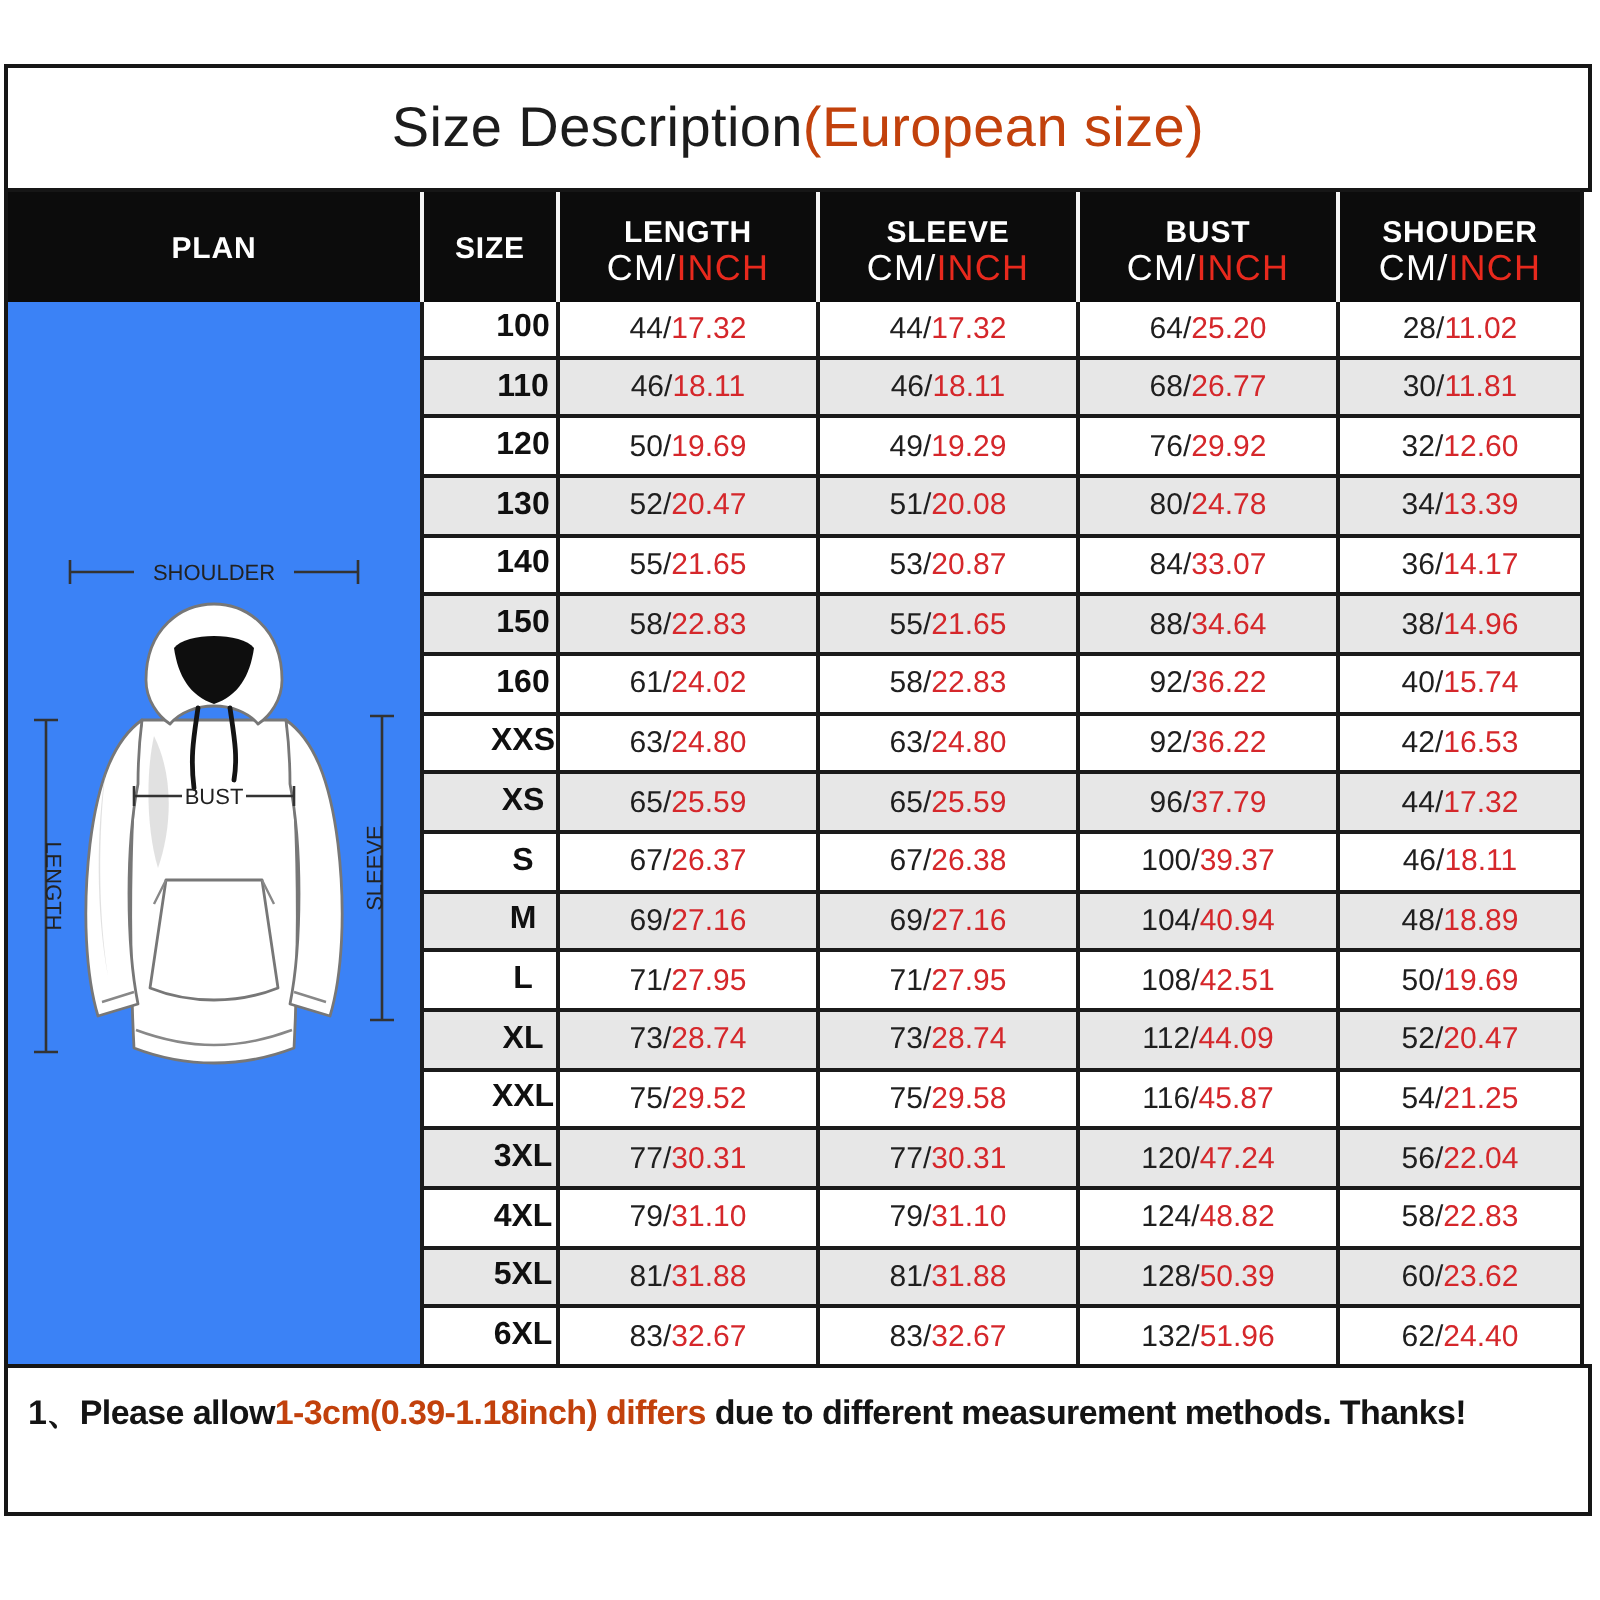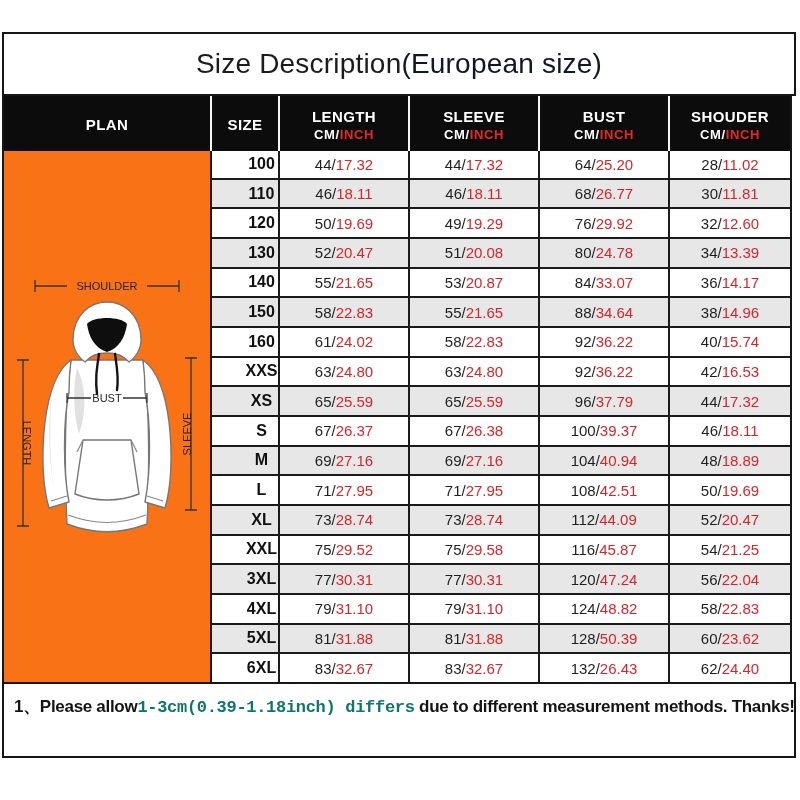--- a/index.html
+++ b/index.html
@@ -7,58 +7,58 @@
     position:relative;width:800px;height:800px;background:#ffffff;overflow:hidden;
     font-family:"Liberation Sans","DejaVu Sans",sans-serif;color:#1c1c1c;
   }
   
   .title-box{
     position:absolute;left:2px;top:32px;width:794px;height:64px;box-sizing:border-box;
     border:2px solid #161616;background:#fff;
     display:flex;align-items:center;justify-content:center;
     font-size:28px;letter-spacing:0.2px;white-space:pre;
   }
-  .title-box .red-part{color:#0f172a;}
+  .title-box .red-part{color:#c2410c;}
   
   table.size-table{
     position:absolute;left:2px;top:94px;width:773px;height:590px;box-sizing:border-box;
     border:2px solid #161616;border-collapse:separate;border-spacing:0;table-layout:fixed;
     background:#fff;
   }
   col.c-plan{width:206px;} col.c-size{width:68px;}
   col.c-len{width:130px;} col.c-slv{width:130px;} col.c-bust{width:130px;} col.c-sho{width:122px;}
   thead tr{height:55px;}
   th{
     background:#0c0c0c;color:#fff;font-weight:600;padding:0;vertical-align:middle;
     border:none;border-left:2px solid #f5f5f5;box-sizing:border-box;
     font-size:15px;letter-spacing:0.4px;
   }
   th:first-child{border-left:none;}
   th .th-main{display:block;line-height:19px;margin-top:2px;}
-  th .th-units{display:block;font-size:13px;font-weight:700;line-height:17px;letter-spacing:0.6px;}
+  th .th-units{display:block;font-size:18px;font-weight:400;line-height:17px;letter-spacing:0.6px;}
   th .inch-unit{color:#e8291d;}
   td{
     padding:0;margin:0;box-sizing:border-box;vertical-align:middle;text-align:center;
     border-left:2px solid #1b1b1b;border-top:2px solid #1b1b1b;
     font-size:15px;color:#1f1f1f;background:#fff;white-space:nowrap;
   }
   tbody tr:first-child td{border-top:none;}
-  td.plan-cell{border-left:none;background:#f97316;vertical-align:middle;text-align:right;}
+  td.plan-cell{border-left:none;background:#3b82f6;vertical-align:middle;text-align:right;}
   tr.shaded td{background:#e7e7e7;text-align:center;}
   td.size-cell{font-weight:700;font-size:16px;color:#101010;padding-left:33px;}
   td.val-cell .inch{color:#d5272b;}
   
   .notes-box{
     position:absolute;left:2px;top:682px;width:794px;height:76px;box-sizing:border-box;
     border:2px solid #161616;background:#fff;
     padding:9px 6px 0 10px;font-size:17px;font-weight:700;letter-spacing:-0.3px;
     line-height:28px;color:#141414;white-space:nowrap;
   }
   .note-line{display:block;}
-  .note-red{color:#0f766e;font-family:Liberation Mono, monospace;}
+  .note-red{color:#c2410c;}
   
   .plan-svg{display:block;margin:6px auto 0 auto;}
   .garment{fill:#ffffff;stroke:#777;stroke-width:1.4;stroke-linejoin:round;}
   .detail{fill:none;stroke:#888;stroke-width:1.2;}
   .shade{fill:#bdbdbd;opacity:0.45;stroke:none;}
   .hood-open{fill:#0e0e0e;stroke:none;}
   .string{fill:none;stroke:#141414;stroke-width:2.4;stroke-linecap:round;}
   .ann{stroke:#333;stroke-width:1.3;fill:none;}
   .ann-text{fill:#222;font-size:11px;font-family:"Liberation Sans","DejaVu Sans",sans-serif;}
 </style>
@@ -266,21 +266,21 @@
           <td class="size-cell">5XL</td>
           <td class="val-cell"><span>81/</span><span class="inch">31.88</span></td>
           <td class="val-cell"><span>81/</span><span class="inch">31.88</span></td>
           <td class="val-cell"><span>128/</span><span class="inch">50.39</span></td>
           <td class="val-cell"><span>60/</span><span class="inch">23.62</span></td>
         </tr>
         <tr>
           <td class="size-cell">6XL</td>
           <td class="val-cell"><span>83/</span><span class="inch">32.67</span></td>
           <td class="val-cell"><span>83/</span><span class="inch">32.67</span></td>
-          <td class="val-cell"><span>132/</span><span class="inch">26.43</span></td>
+          <td class="val-cell"><span>132/</span><span class="inch">51.96</span></td>
           <td class="val-cell"><span>62/</span><span class="inch">24.40</span></td>
         </tr>
       </tbody>
   </table>
 
   <div class="notes-box" id="notes-box">
       <span class="note-line"><span>1、</span><span>Please allow</span><span class="note-red">1-3cm(0.39-1.18inch) differs</span><span> due to different measurement methods. Thanks!</span></span>
     </div>
 
 </div>

